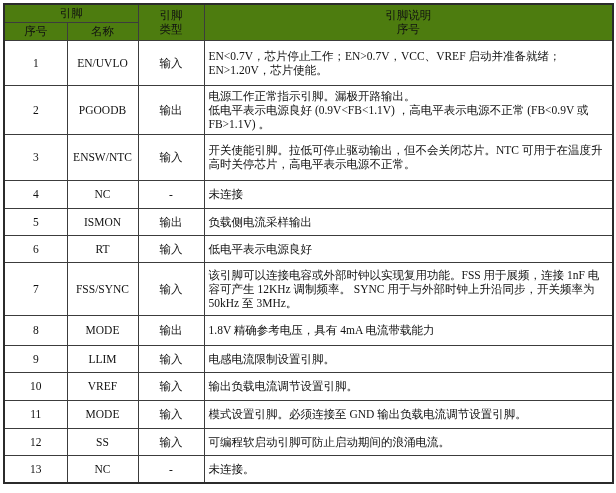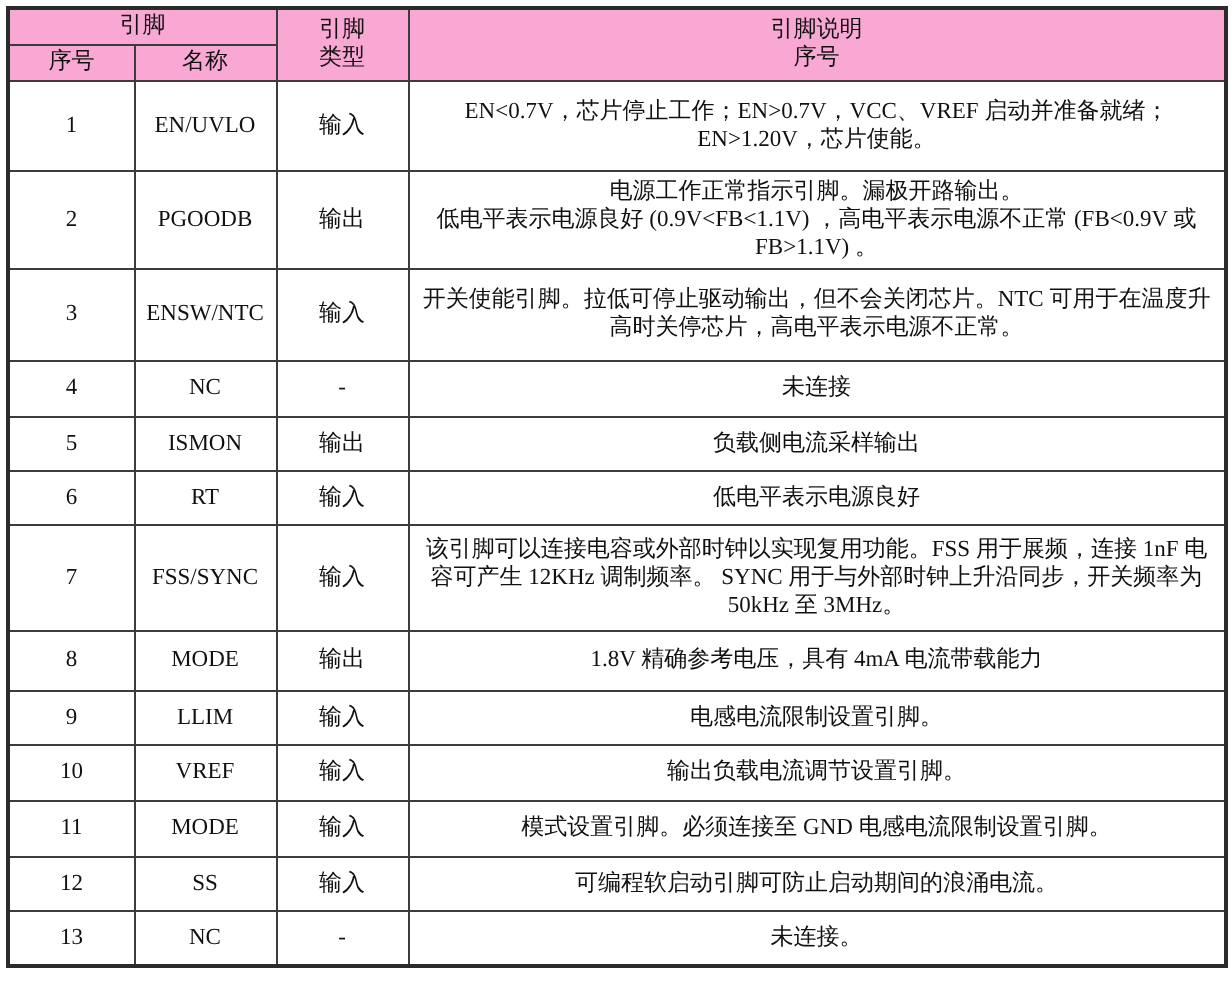--- a/index.html
+++ b/index.html
@@ -27,32 +27,32 @@
   table.pin-table td {
     border: 1px solid #3c3c3c;
     font-weight: normal;
     font-size: 11.5px;
     line-height: 14px;
     padding: 1px 4px;
     overflow: hidden;
     box-sizing: border-box;
   }
   thead th {
-    background: #f9a8d4;
+    background: #4d7c0f;
     text-align: center;
     vertical-align: middle;
     white-space: pre-line;
     font-size: 11.5px;
   }
   td.c-no, td.c-name, td.c-type {
     text-align: center;
     vertical-align: middle;
   }
   td.c-desc {
-    text-align: center;
+    text-align: left;
     vertical-align: middle;
     white-space: pre-line;
     padding: 2px 6px;
     font-family: Liberation Serif, serif;
   }
 </style>
 </head>
 <body>
 
 <div class="page">
@@ -136,21 +136,21 @@
       <tr style="height:28px">
         <td class="c-no">10</td>
         <td class="c-name">VREF</td>
         <td class="c-type">输入</td>
         <td class="c-desc">输出负载电流调节设置引脚。</td>
       </tr>
       <tr style="height:28px">
         <td class="c-no">11</td>
         <td class="c-name">MODE</td>
         <td class="c-type">输入</td>
-        <td class="c-desc">模式设置引脚。必须连接至 GND 电感电流限制设置引脚。</td>
+        <td class="c-desc">模式设置引脚。必须连接至 GND 输出负载电流调节设置引脚。</td>
       </tr>
       <tr style="height:27px">
         <td class="c-no">12</td>
         <td class="c-name">SS</td>
         <td class="c-type">输入</td>
         <td class="c-desc">可编程软启动引脚可防止启动期间的浪涌电流。</td>
       </tr>
       <tr style="height:28px">
         <td class="c-no">13</td>
         <td class="c-name">NC</td>

